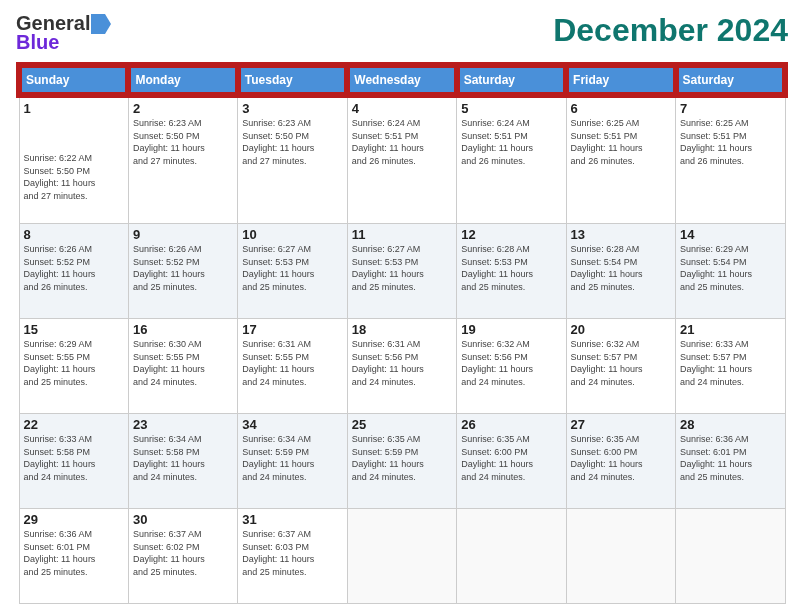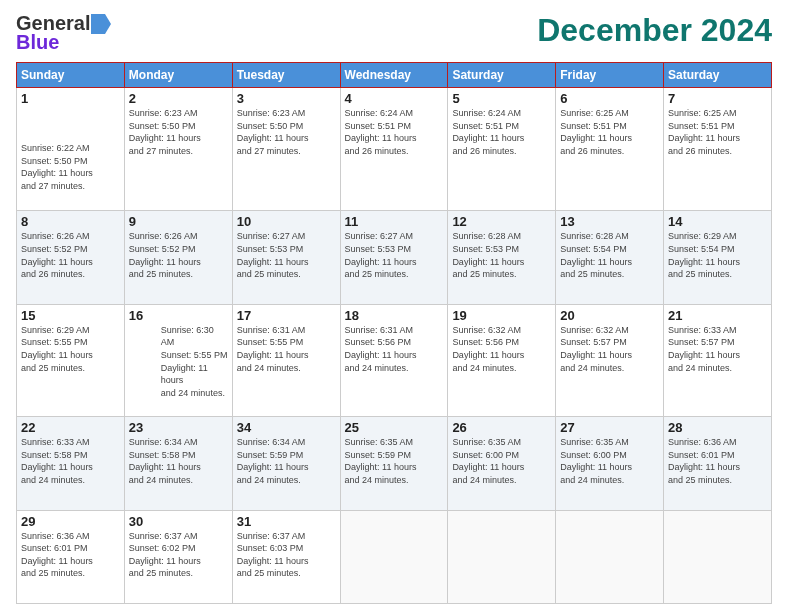--- a/index.html
+++ b/index.html
@@ -6,21 +6,21 @@
     body {
       font-family: Arial, sans-serif;
       background: #fff;
       width: 792px;
       height: 612px;
       overflow: hidden;
     }
     .page {
       width: 792px;
       height: 612px;
-      padding: 12px 20px 8px 16px;
+      padding: 12px 4px 8px 16px;
       display: flex;
       flex-direction: column;
     }
     .header {
       display: flex;
       justify-content: space-between;
       align-items: flex-start;
       margin-bottom: 8px;
     }
     .logo {
@@ -48,21 +48,21 @@
       width: 100%;
       table-layout: fixed;
     }
     .calendar thead tr th {
       background: #4a90d9;
       color: #fff;
       font-size: 12px;
       font-weight: bold;
       padding: 5px 4px;
       text-align: left;
-      border: 1px solid #b91c1c;
+      border: 6px solid #b91c1c;
     }
     .calendar tbody tr td {
       vertical-align: top;
       border: 1px solid #ccc;
       padding: 3px 4px;
       font-size: 9.5px;
       color: #333;
       height: 82px;
     }
     .calendar tbody tr:nth-child(odd) td {
@@ -226,21 +226,21 @@
         <tr>
           <td>
             <span class="day-num">15</span>
             <div class="day-info" style="white-space: pre-line;">Sunrise: 6:29 AM
 Sunset: 5:55 PM
 Daylight: 11 hours
 and 25 minutes.</div>
           </td>
           <td>
             <span class="day-num">16</span>
-            <div class="day-info" style="white-space: pre-line; margin-left: 32px;">Sunrise: 6:30 AM
+            <div class="day-info" style="white-space: pre-line;">Sunrise: 6:30 AM
 Sunset: 5:55 PM
 Daylight: 11 hours
 and 24 minutes.</div>
           </td>
           <td>
             <span class="day-num">17</span>
             <div class="day-info" style="white-space: pre-line;">Sunrise: 6:31 AM
 Sunset: 5:55 PM
 Daylight: 11 hours
 and 24 minutes.</div>

